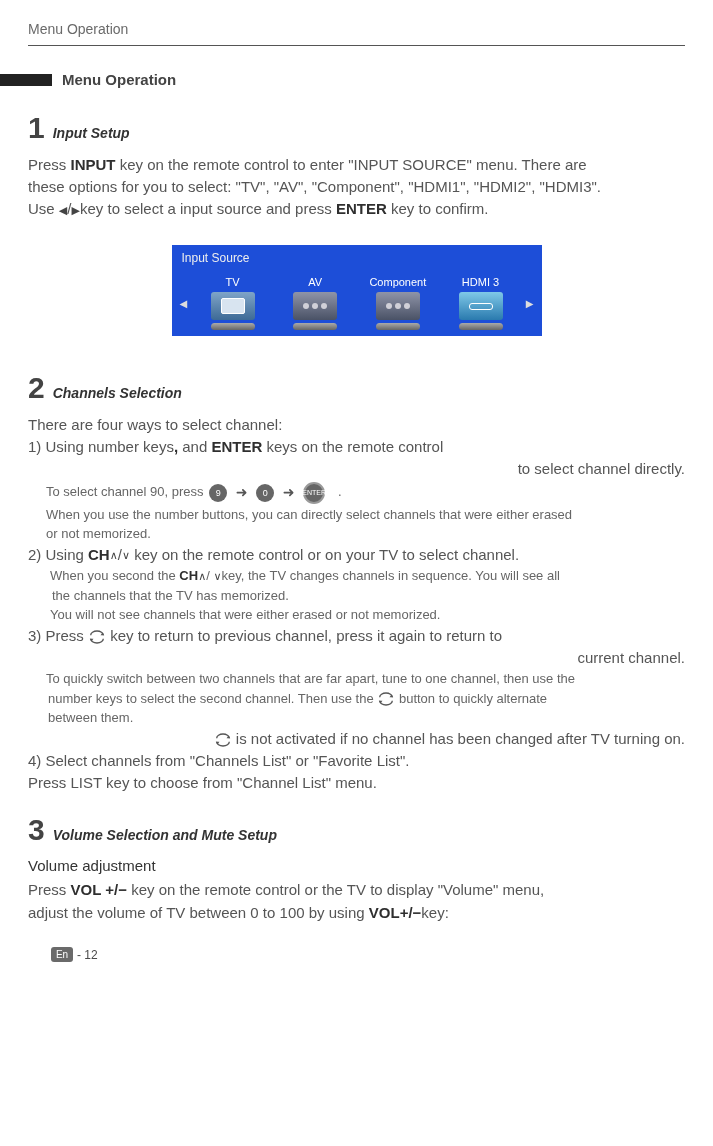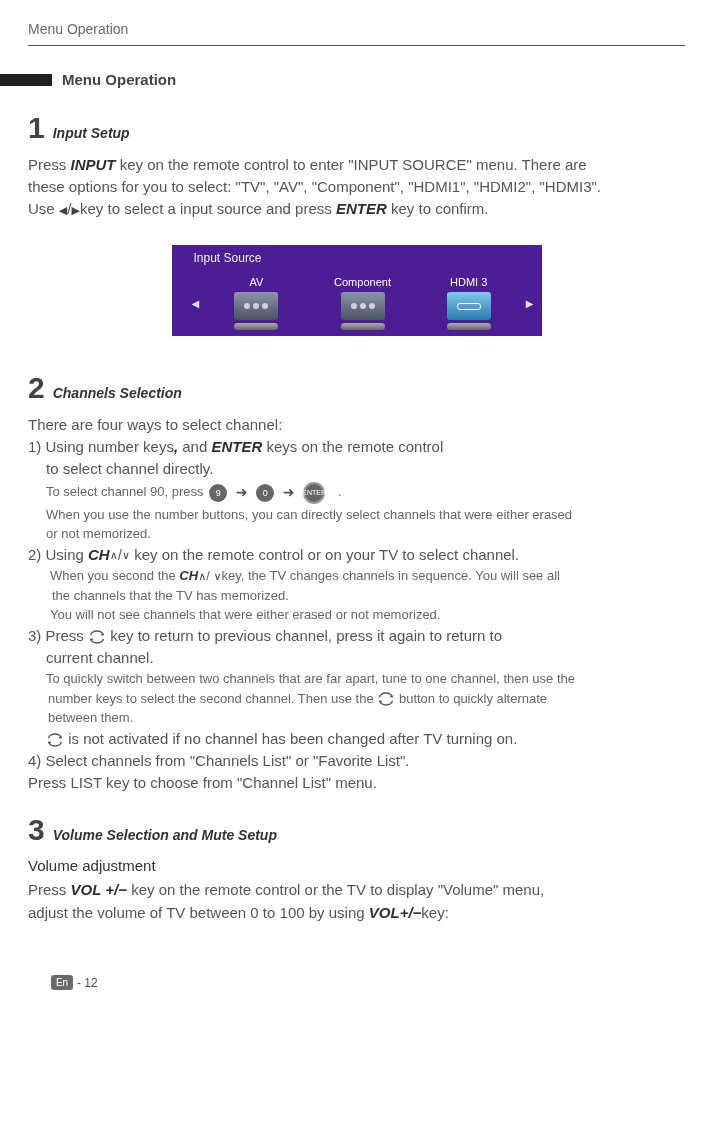--- a/index.html
+++ b/index.html
@@ -60,40 +60,39 @@
       font-weight: bold;
       color: #333;
     }
     p {
       font-size: 15px;
       color: #555;
       margin-bottom: 2px;
     }
     p strong {
       color: #2f2f2f;
-      font-style: italic;
     }
     .small-note {
       font-size: 13px;
       color: #666;
       padding-left: 18px;
       margin-bottom: 2px;
     }
     .indent {
       padding-left: 18px;
+      text-align: right;
     }
 
     
     .input-source-panel {
       width: 370px;
       margin: 26px auto 32px auto;
-      background: #4c1d95;
+      background: #1d4ed8;
       color: #fff;
       font-size: 12px;
-      padding-left: 12px;
     }
     .input-source-header {
       padding: 5px 10px;
       font-size: 12px;
       color: #eee;
     }
     .input-source-row {
       display: flex;
       align-items: center;
       padding: 0 4px 0 4px;
@@ -205,21 +204,21 @@
 
     .bold-sub {
       font-weight: normal;
       font-size: 15px;
       color: #333;
       margin-top: 4px;
       margin-bottom: 4px;
     }
 
     .footer-row {
-      margin-top: 52px;
+      margin-top: 24px;
       display: flex;
       align-items: center;
       gap: 4px;
       padding-left: 23px;
     }
     .en-badge {
       display: inline-flex;
       align-items: center;
       justify-content: center;
       width: 22px;
@@ -261,20 +260,27 @@
 <p>these options for you to select:  "TV",  "AV",  "Component", "HDMI1", "HDMI2",  "HDMI3".</p>
 <p>
   <span>Use </span><span class="chev">◀</span>/<span class="chev">▶</span><span>key to select a input source and press </span><strong>ENTER</strong><span> key to confirm.</span>
 </p>
 
 <div class="input-source-panel">
   <div class="input-source-header">Input Source</div>
   <div class="input-source-row">
     <span class="arrow-tri">◀</span>
 
+    <div class="src-item">
+      <div class="src-label">TV</div>
+      <div class="src-icon tv">
+          <div class="tv-screen"></div>
+        </div>
+      <div class="soft-btn"></div>
+    </div>
 
     <div class="src-item">
       <div class="src-label">AV</div>
       <div class="src-icon av">
         <div class="dots-grid">
             <div class="dot"></div>
             <div class="dot"></div>
             <div class="dot"></div>
           </div>
       </div>

